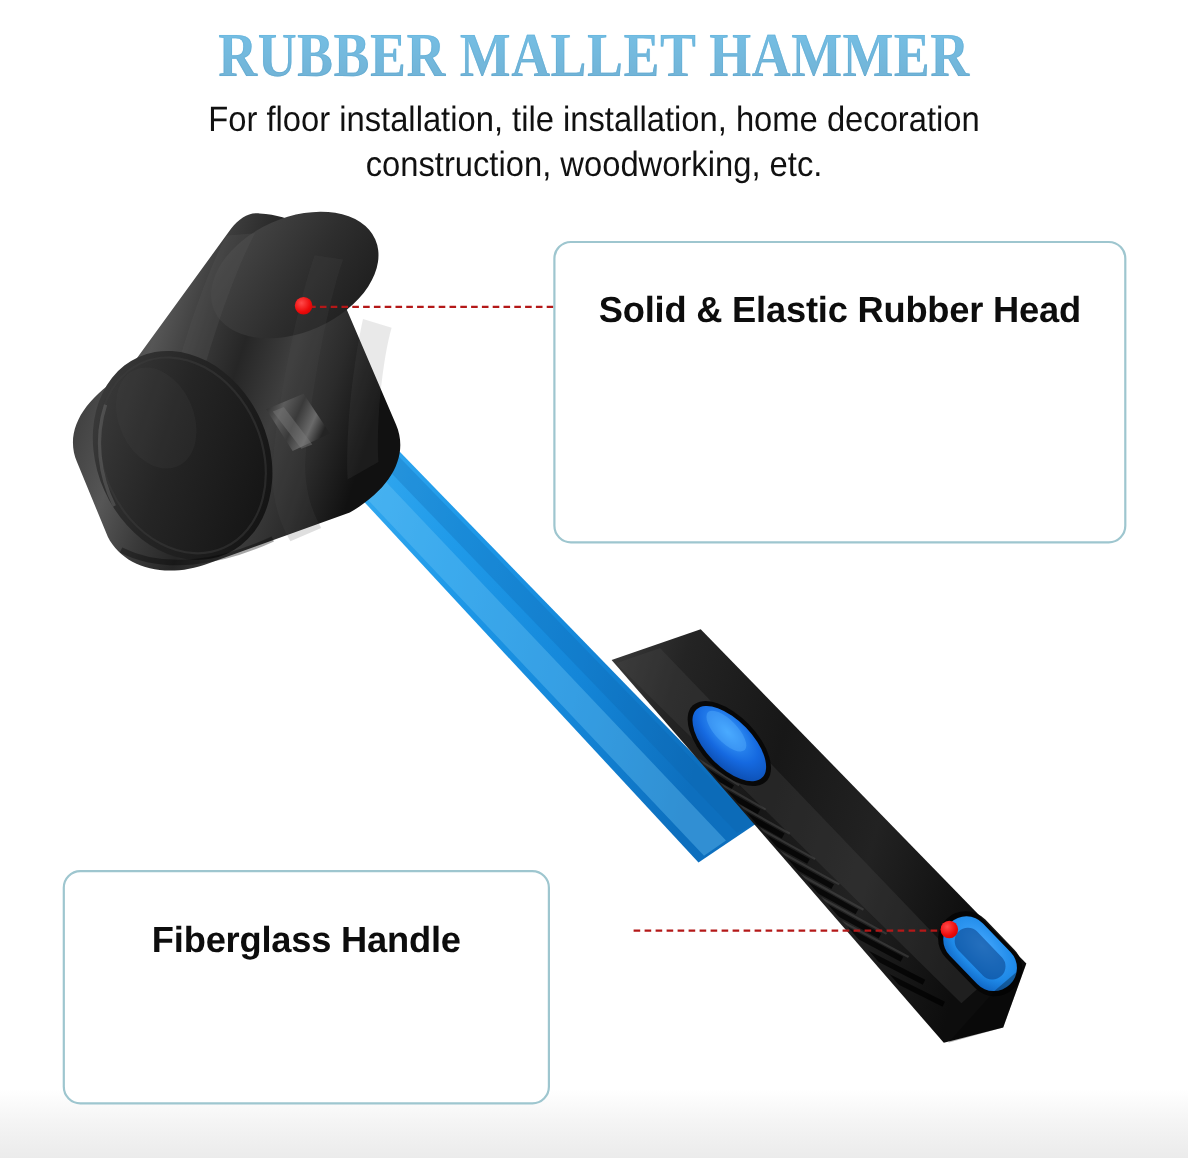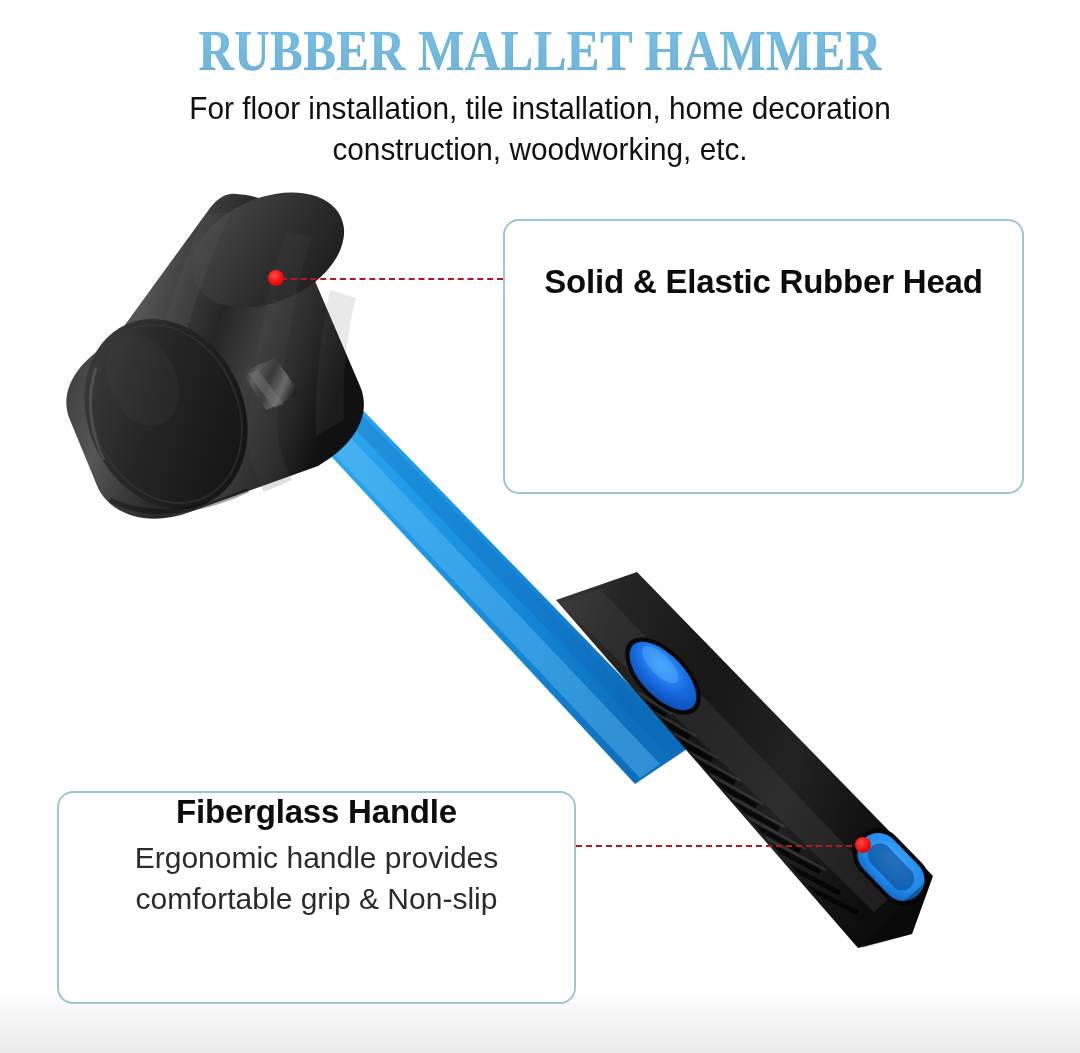--- a/index.html
+++ b/index.html
@@ -70,22 +70,23 @@
   #callout-head {
     left: 503px;
     top: 219px;
     width: 521px;
     height: 275px;
     padding-top: 42px;
   }
   #callout-handle {
     left: 57px;
     top: 791px;
-    width: 519px;
+    width: 443px;
     height: 213px;
+    padding-top: 42px;
   }
   .callout-title {
     margin: 0 0 6px 0;
     font-family: "Liberation Sans", sans-serif;
     font-weight: 700;
     font-size: 33px;
     line-height: 1.15;
     color: #0d0d0d;
     letter-spacing: -0.2px;
   }
@@ -294,19 +295,15 @@
 
   <div class="leader" id="leader-handle"></div>
   <div class="leader-dot" id="dot-handle"></div>
 
   <div class="callout" id="callout-head">
     <p class="callout-title">Solid &amp; Elastic Rubber Head</p>
   </div>
 
   <div class="callout" id="callout-handle">
     <p class="callout-title">Fiberglass Handle</p>
-    <p class="callout-body">
-      <span class="body-line">Ergonomic handle provides</span>
-      <span class="body-line">comfortable grip &amp; Non-slip</span>
-    </p>
   </div>
 
 </div>
 
 </body></html>

